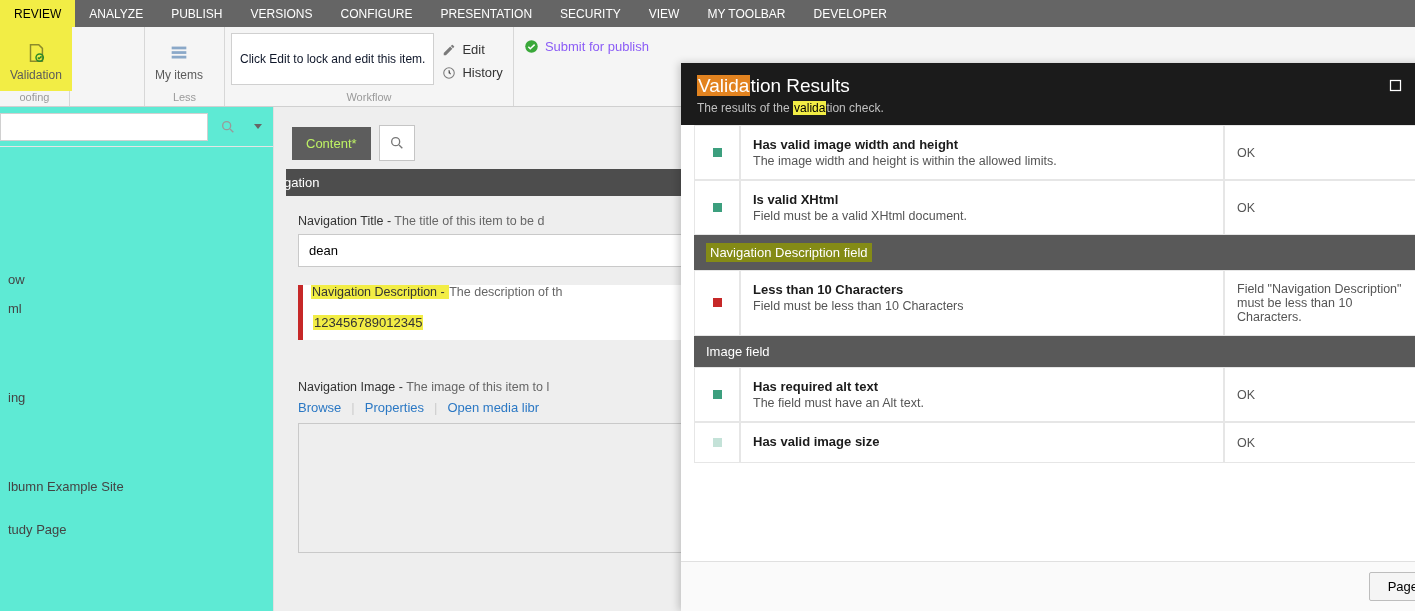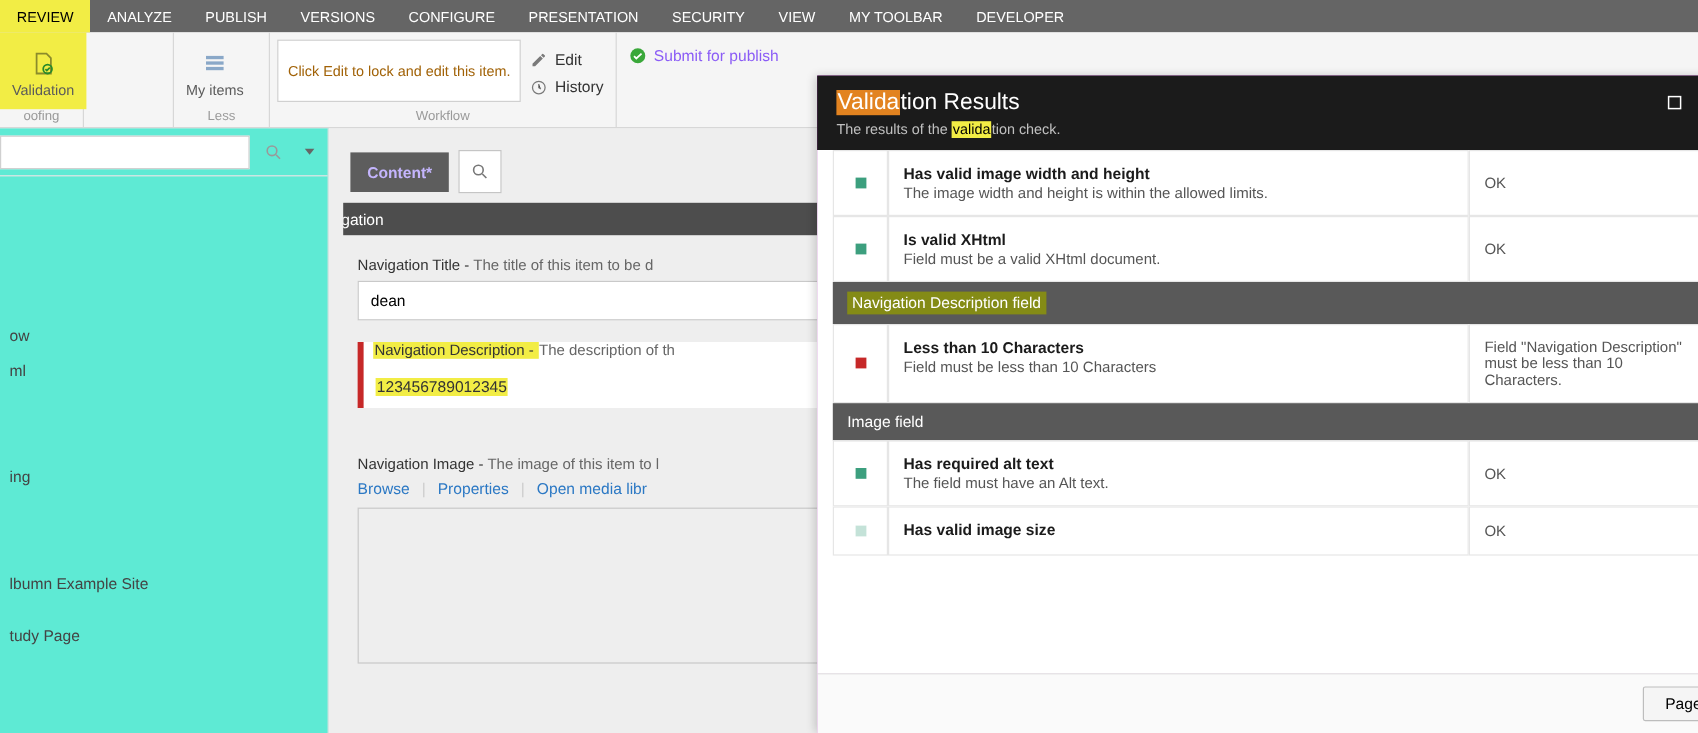--- a/index.html
+++ b/index.html
@@ -11,38 +11,38 @@
   .ribbon-tab.active { background: #f2ed45; color: #000; }
 
   
   .ribbon-content { background: #f5f5f5; height: 80px; border-bottom: 1px solid #d0d0d0; display: flex; align-items: stretch; }
   .ribbon-group { border-right: 1px solid #d7d7d7; display: flex; flex-direction: column; position: relative; }
   .ribbon-group-buttons { display: flex; flex: 1; }
   .ribbon-group-label { font-size: 11px; color: #9a9a9a; text-align: center; padding-bottom: 3px; }
   .ribbon-btn { display: flex; flex-direction: column; align-items: center; justify-content: center; padding: 5px 10px 0; cursor: pointer; font-size: 12px; color: #5b5b5b; }
   .ribbon-btn.highlighted { background: #f2ed45; }
   .ribbon-btn .ricon { width: 24px; height: 22px; display:flex; align-items:center; justify-content:center; margin-bottom: 4px; }
-  .ribbon-area { border: 1px solid #d0d0d0; background: #fff; margin: 6px 6px 6px 6px; padding: 2px 8px; display:flex; flex-direction:column; justify-content:space-around; font-size:12px; color:#a16207; min-width:190px;}
+  .ribbon-area { border: 1px solid #d0d0d0; background: #fff; margin: 6px 6px 6px 6px; padding: 2px 8px; display:flex; flex-direction:column; justify-content:space-around; font-size:12px; color:#0f172a; min-width:190px;}
   .ribbon-link { display:flex; align-items:center; gap:6px; cursor:pointer; padding:2px 0;}
   .ribbon-link.green { color:#1b8a1b; }
 
   
   .main { display: flex; height: calc(611px - 107px); }
   .leftcol { width: 274px; border-right: 1px solid #e0e0e0; background:#5eead4; }
   .searchrow { display:flex; align-items:center; border-bottom:1px solid #e5e5e5; height:40px; }
   .searchbox { flex:1; border:1px solid #d0d0d0; height:28px; margin:0 5px 0 0; padding:0 24px 0 6px; font-size:13px; }
   .icon-btn { width:32px; height:28px; display:flex; align-items:center; justify-content:center; cursor:pointer; color:#888;}
   .dropdown-caret { border-top:5px solid #666; border-left:4px solid transparent; border-right:4px solid transparent;}
   .tree { padding: 8px 0 0 4px; font-size:13px; color:#444; overflow:hidden;}
   .tree-item { padding: 7px 4px; white-space:nowrap; }
 
   
   .centercol { flex:1; background:#eeeeee; position:relative; }
   .tabbar { display:flex; align-items:center; gap:8px; padding:18px 0 8px 18px;}
-  .tabbtn { background:#5d5d5d; color:#c4b5fd; border:none; padding:9px 14px; font-size:13px; cursor:pointer;font-weight:bold;}
+  .tabbtn { background:#5d5d5d; color:#bef264; border:none; padding:9px 14px; font-size:13px; cursor:pointer;}
   .searchsq { width:36px; height:36px; border:1px solid #c5c5c5; background:#fff; display:flex; align-items:center; justify-content:center; cursor:pointer;}
   .sectionheader { background:#4d4d4d; color:#fff; padding:6px 12px; margin:0 12px; font-size:13px;}
   .panel { background:#fff; margin:0 12px 12px 12px; padding:10px; border-top:none; }
 
   .field { margin: 18px 0 6px 0; }
   .field-label { font-size:12.5px; color:#333; margin-bottom:6px; }
   .field-label .part2 { color:#666; }
   .field-input { width:100%; border:1px solid #c9c9c9; padding:8px 10px; font-size:13px; background:#fff; }
   .field.error { border-left: 5px solid #c62828; padding-left:8px; background:#fff; }
   .hl { background:#f2ed45; padding:0 1px; }

